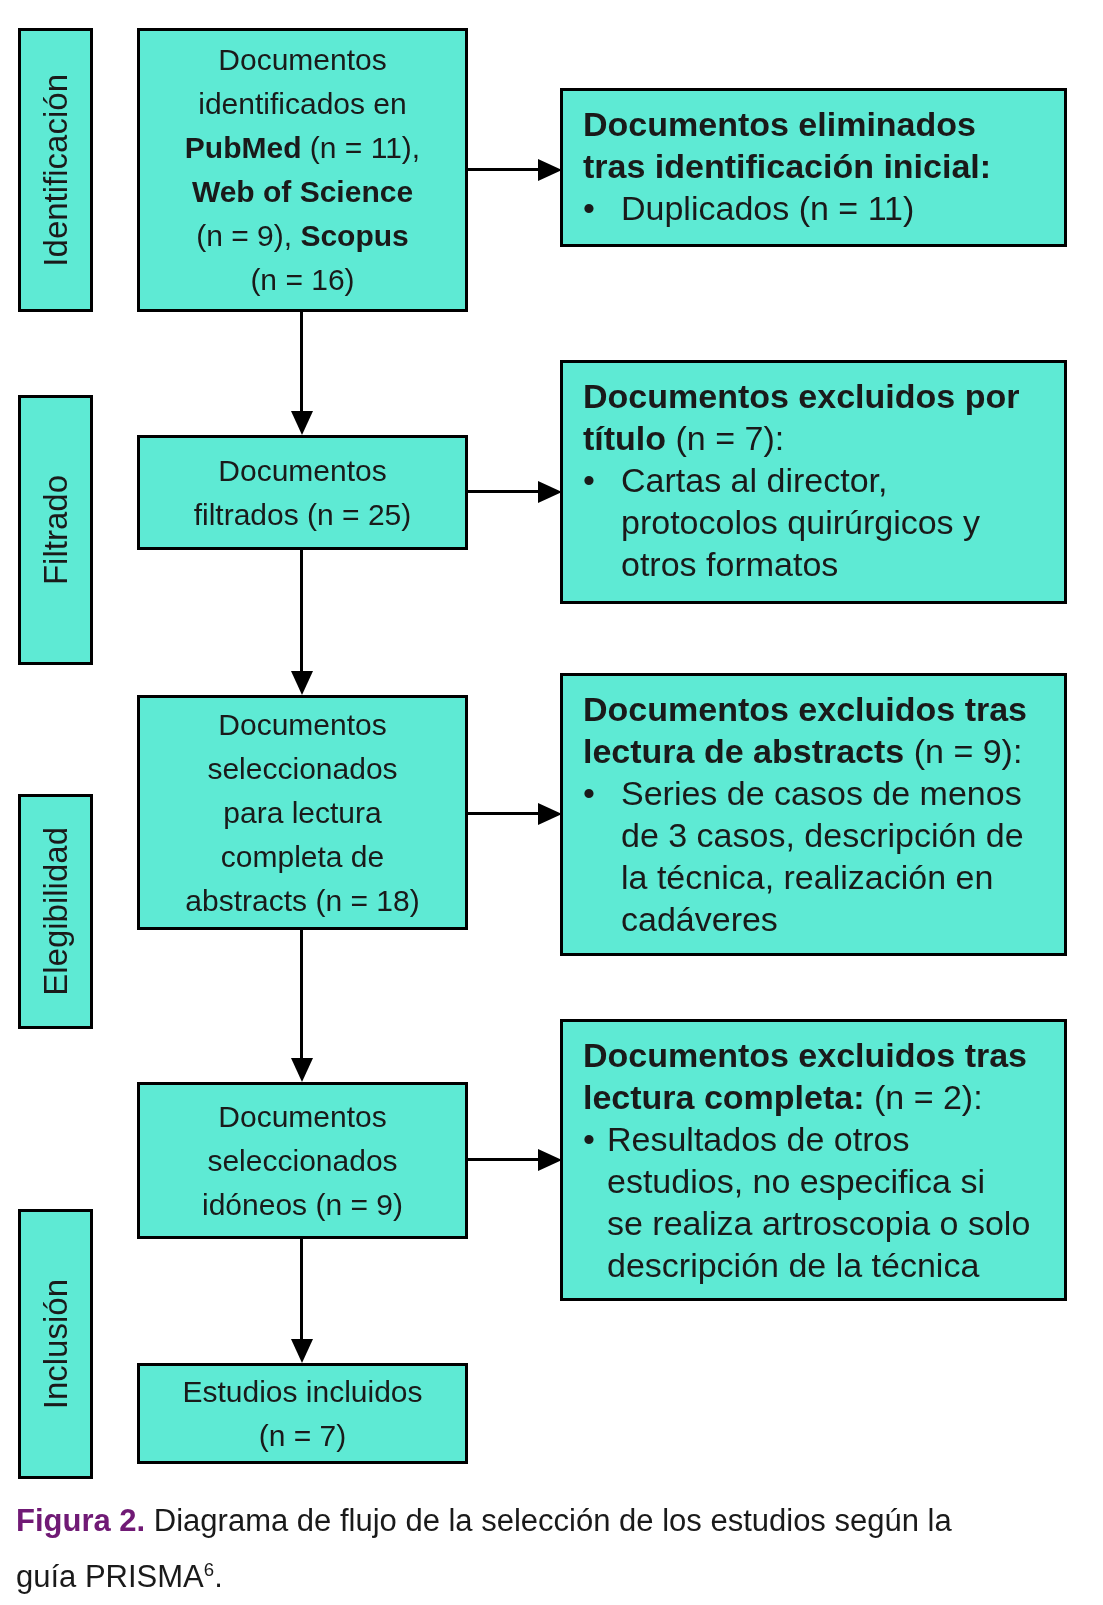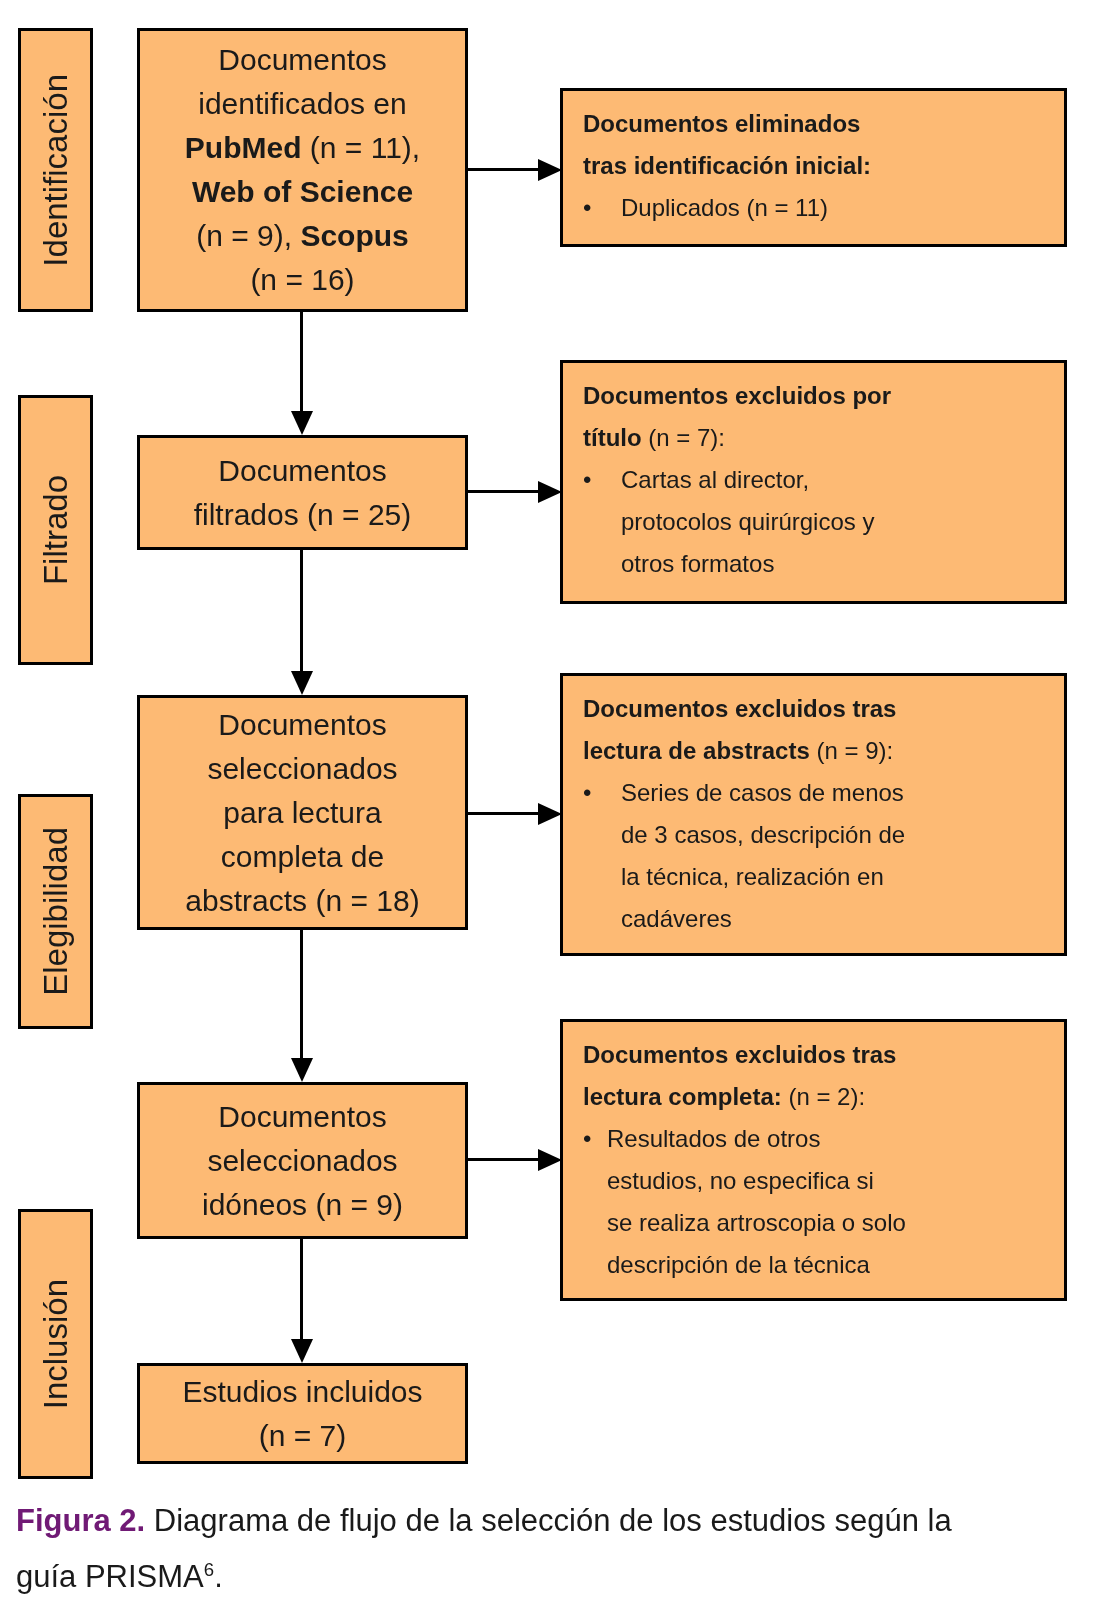--- a/index.html
+++ b/index.html
@@ -1,20 +1,20 @@
 <!DOCTYPE html>
 <html><head>
 <meta charset="utf-8">
 <style>
   * { margin: 0; padding: 0; box-sizing: border-box; }
   html, body { background: #ffffff; }
   body { font-family: "Liberation Sans", "DejaVu Sans", sans-serif; color: #1a1a1a; }
   .page { position: relative; width: 1103px; height: 1605px; background: #fff; overflow: hidden; }
 
-  .box { position: absolute; background: #fdba74; border: 3px solid #000; }
+  .box { position: absolute; background: #5eead4; border: 3px solid #000; }
 
   
   .stage { left: 18px; width: 75px; display: flex; align-items: center; justify-content: center; }
   .vtext {
     writing-mode: vertical-rl;
     transform: rotate(180deg);
     font-size: 33px;
     white-space: nowrap;
     color: #1a1a1a;
   }
@@ -25,21 +25,21 @@
     display: flex; flex-direction: column;
     align-items: center; justify-content: center;
     font-size: 30px; line-height: 44px; text-align: center;
   }
   .mbox .tline { white-space: nowrap; }
 
   
   .rbox {
     left: 560px; width: 507px;
     padding: 12px 14px 0 20px;
-    font-size: 24px; line-height: 42px;
+    font-size: 34px; line-height: 42px;
   }
   .rbox .tline { white-space: nowrap; }
   .li { display: flex; align-items: flex-start; }
   .li .marker { flex: none; width: 38px; }
   .rbox.tight .li .marker { width: 24px; }
 
   
   .shaft-v { position: absolute; width: 3px; background: #000; left: 300px; }
   .head-v {
     position: absolute; left: 291px; width: 0; height: 0;

